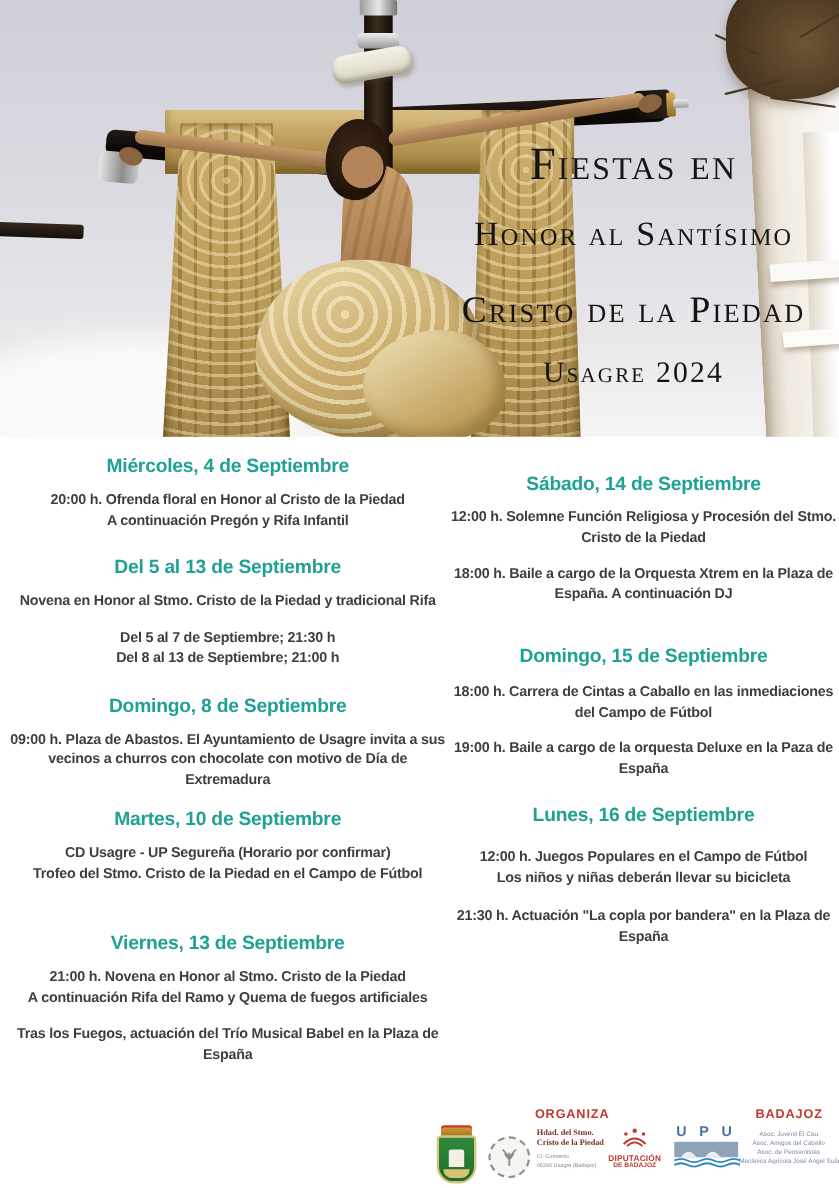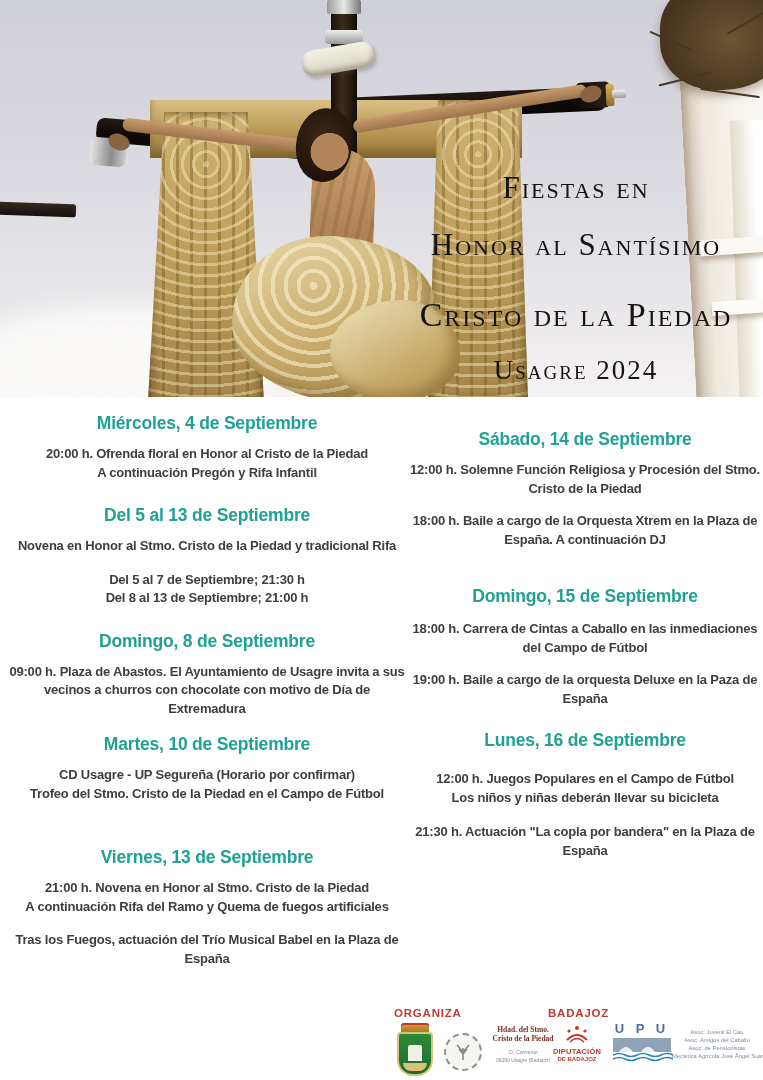--- a/index.html
+++ b/index.html
@@ -60,51 +60,51 @@
       background:radial-gradient(circle at 62% 58%,#b3845a 0 34%,#35241400 35%),radial-gradient(circle at 45% 40%,#3a2817,#1f1209 75%);transform:rotate(10deg);}
   .loincloth{left:232px;top:236px;width:204px;height:166px;border-radius:46% 54% 42% 58%/52% 44% 56% 48%;
       background:repeating-radial-gradient(circle at 40% 30%,rgba(250,240,205,.6) 0 4px,rgba(0,0,0,0) 4px 13px),linear-gradient(160deg,#e8d8a8 0%,#cdb071 50%,#a9884b 100%);
       box-shadow:inset -10px -10px 16px rgba(110,85,30,.5);}
   .loincloth2{left:330px;top:300px;width:130px;height:102px;border-radius:55% 45% 50% 50%/50% 55% 45% 50%;
       background:linear-gradient(150deg,#efe2b8,#c3a462 70%);box-shadow:inset -8px -8px 12px rgba(110,85,30,.45);}
   .leg{left:316px;top:296px;width:30px;height:104px;border-radius:14px;background:linear-gradient(90deg,#c2955f,#9a6f42);transform:rotate(4deg);}
 
   .title{left:392px;top:126px;width:368px;text-align:center;color:#161413;
       font-family:"Liberation Serif",serif;font-variant:small-caps;}
-  .title .l1{font-size:31px;letter-spacing:2px;margin-top:44px;}
+  .title .l1{font-size:42px;letter-spacing:2px;}
   .title .l2{font-size:31px;letter-spacing:2px;margin-top:21px;}
   .title .l3{font-size:34px;letter-spacing:2px;margin-top:33px;}
   .title .l4{font-size:27px;letter-spacing:2px;margin-top:21px;}
   .title div{position:static;}
 
   
   .col{position:absolute;text-align:center;color:#3e3e3e;font-weight:bold;
        font-size:13px;line-height:18.5px;letter-spacing:-0.2px;}
   .col-left{left:4px;top:413px;width:406px;}
   .col-right{left:410px;top:429px;width:350px;}
   .h{color:#1fa193;font-size:17.5px;line-height:20px;letter-spacing:-0.2px;}
   .e{margin-top:12px;}
 
   
   .footer{position:absolute;left:0;top:1002px;width:763px;height:78px;}
   .footer *{position:absolute;box-sizing:border-box;}
-  .sec-label{font-size:11.5px;font-weight:bold;color:#bf3a30;letter-spacing:.8px;text-align:left;}
+  .sec-label{font-size:11.5px;font-weight:bold;color:#bf3a30;letter-spacing:.8px;text-align:right;}
   .lab-org{left:394px;top:5px;width:160px;}
   .lab-col{left:548px;top:5px;width:200px;}
 
   .coat{left:394px;top:21px;width:42px;height:54px;}
   .coat .crown{left:7px;top:0;width:28px;height:10px;background:linear-gradient(180deg,#d7a43a,#a5761f);border-radius:3px 3px 0 0;box-shadow:inset 0 2px 0 #c33;}
   .coat .shield{left:3px;top:9px;width:36px;height:44px;background:linear-gradient(180deg,#2f8a3a,#1e6b2b);border:2px solid #d8c27a;border-radius:4px 4px 16px 16px;}
   .coat .church{left:14px;top:22px;width:14px;height:16px;background:#f2efe6;border-radius:2px 2px 0 0;}
   .coat .base{left:9px;top:40px;width:24px;height:8px;background:#d8c27a;border-radius:0 0 10px 10px;}
 
   .seal{left:444px;top:31px;width:38px;height:38px;border:2px dashed #8f8f8f;border-radius:50%;background:#f6f5f2;}
   .seal svg{position:absolute;left:5px;top:5px;}
 
-  .hdad{left:488px;top:23px;width:70px;text-align:center;}
+  .hdad{left:488px;top:23px;width:70px;}
   .hdad .n{font-family:"Liberation Serif",serif;font-weight:bold;color:#7a2a22;font-size:7.5px;line-height:9px;white-space:nowrap;position:static;}
   .hdad .a{color:#8a8a8a;font-size:5px;line-height:6.5px;margin-top:1px;white-space:nowrap;position:static;}
   .hdad .gap{height:5px;position:static;}
 
   .dip{left:548px;top:22px;width:58px;text-align:center;}
   .dip svg{position:static;}
   .dip .t1{position:static;color:#c23a2f;font-weight:bold;font-size:7.5px;line-height:8px;letter-spacing:.2px;}
   .dip .t2{position:static;color:#c23a2f;font-weight:bold;font-size:6px;line-height:7px;}
 
   .upu{left:610px;top:20px;width:64px;text-align:center;}

